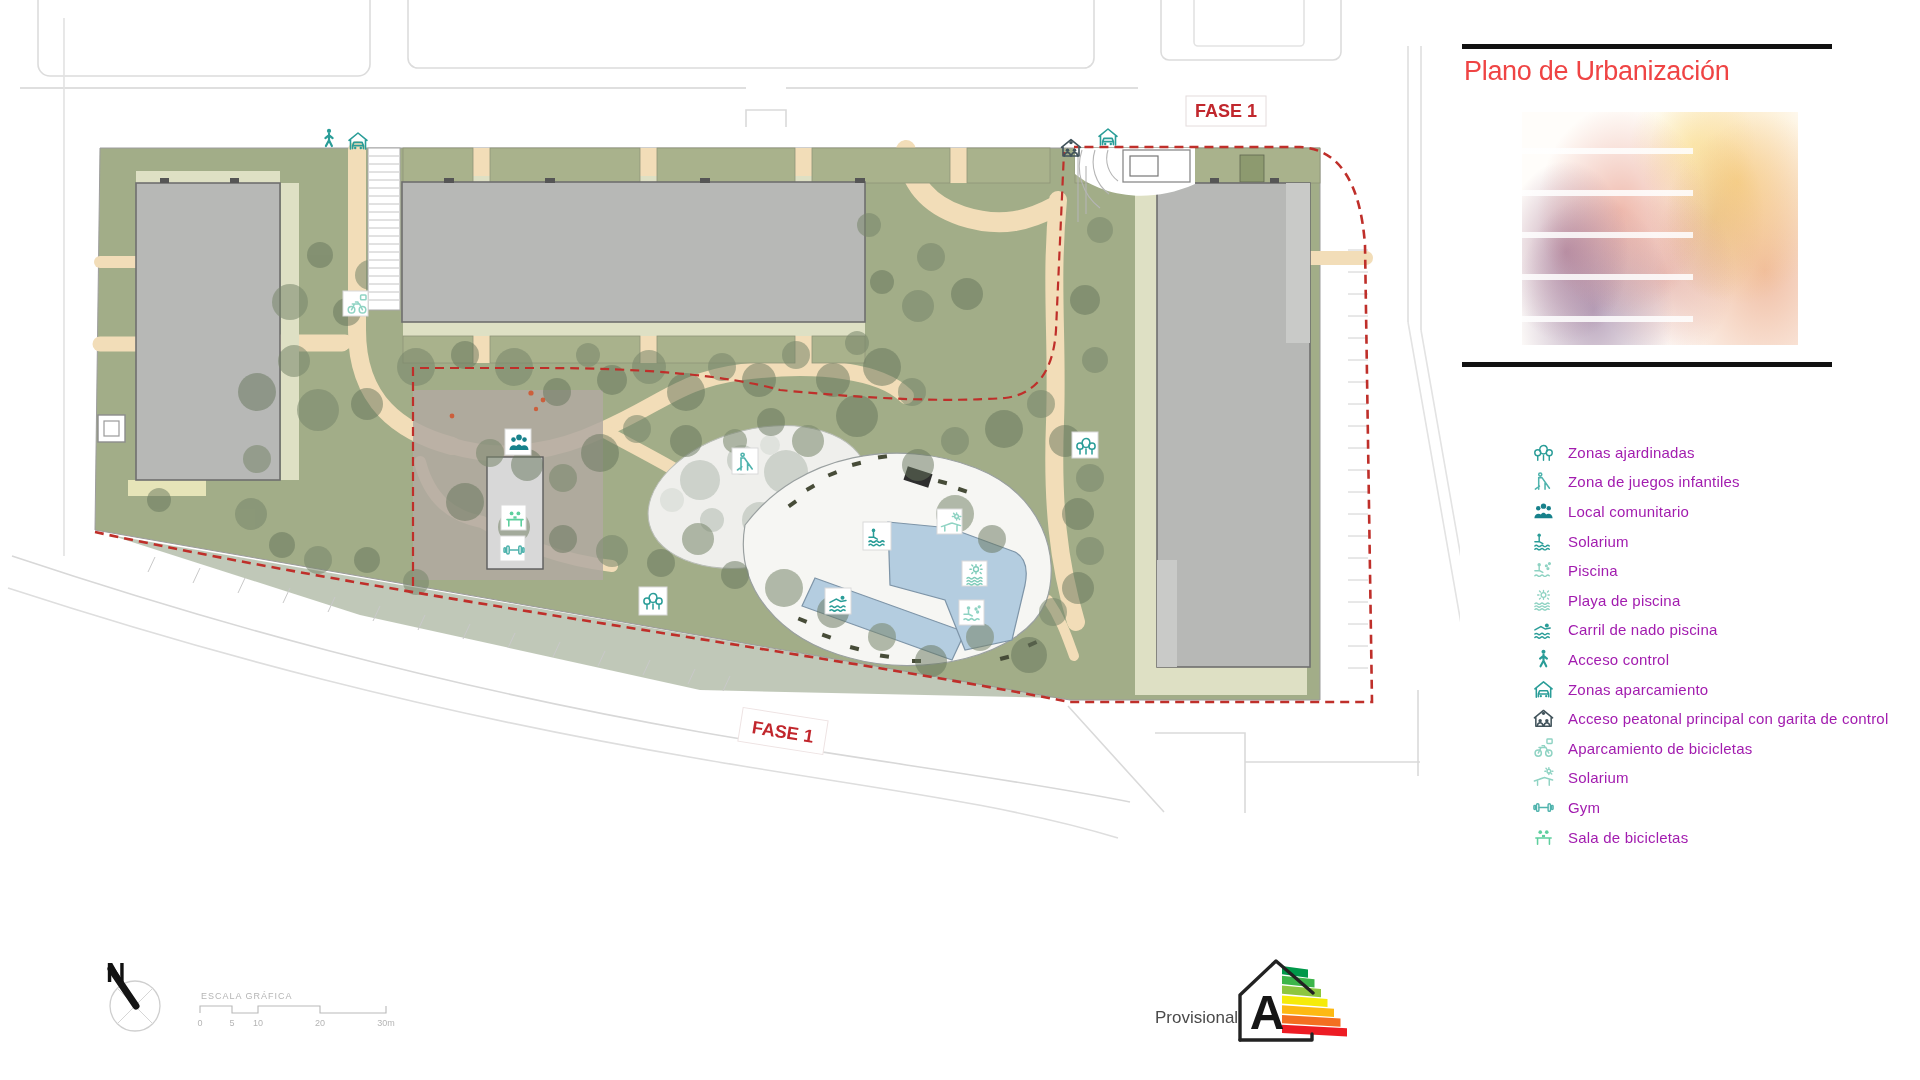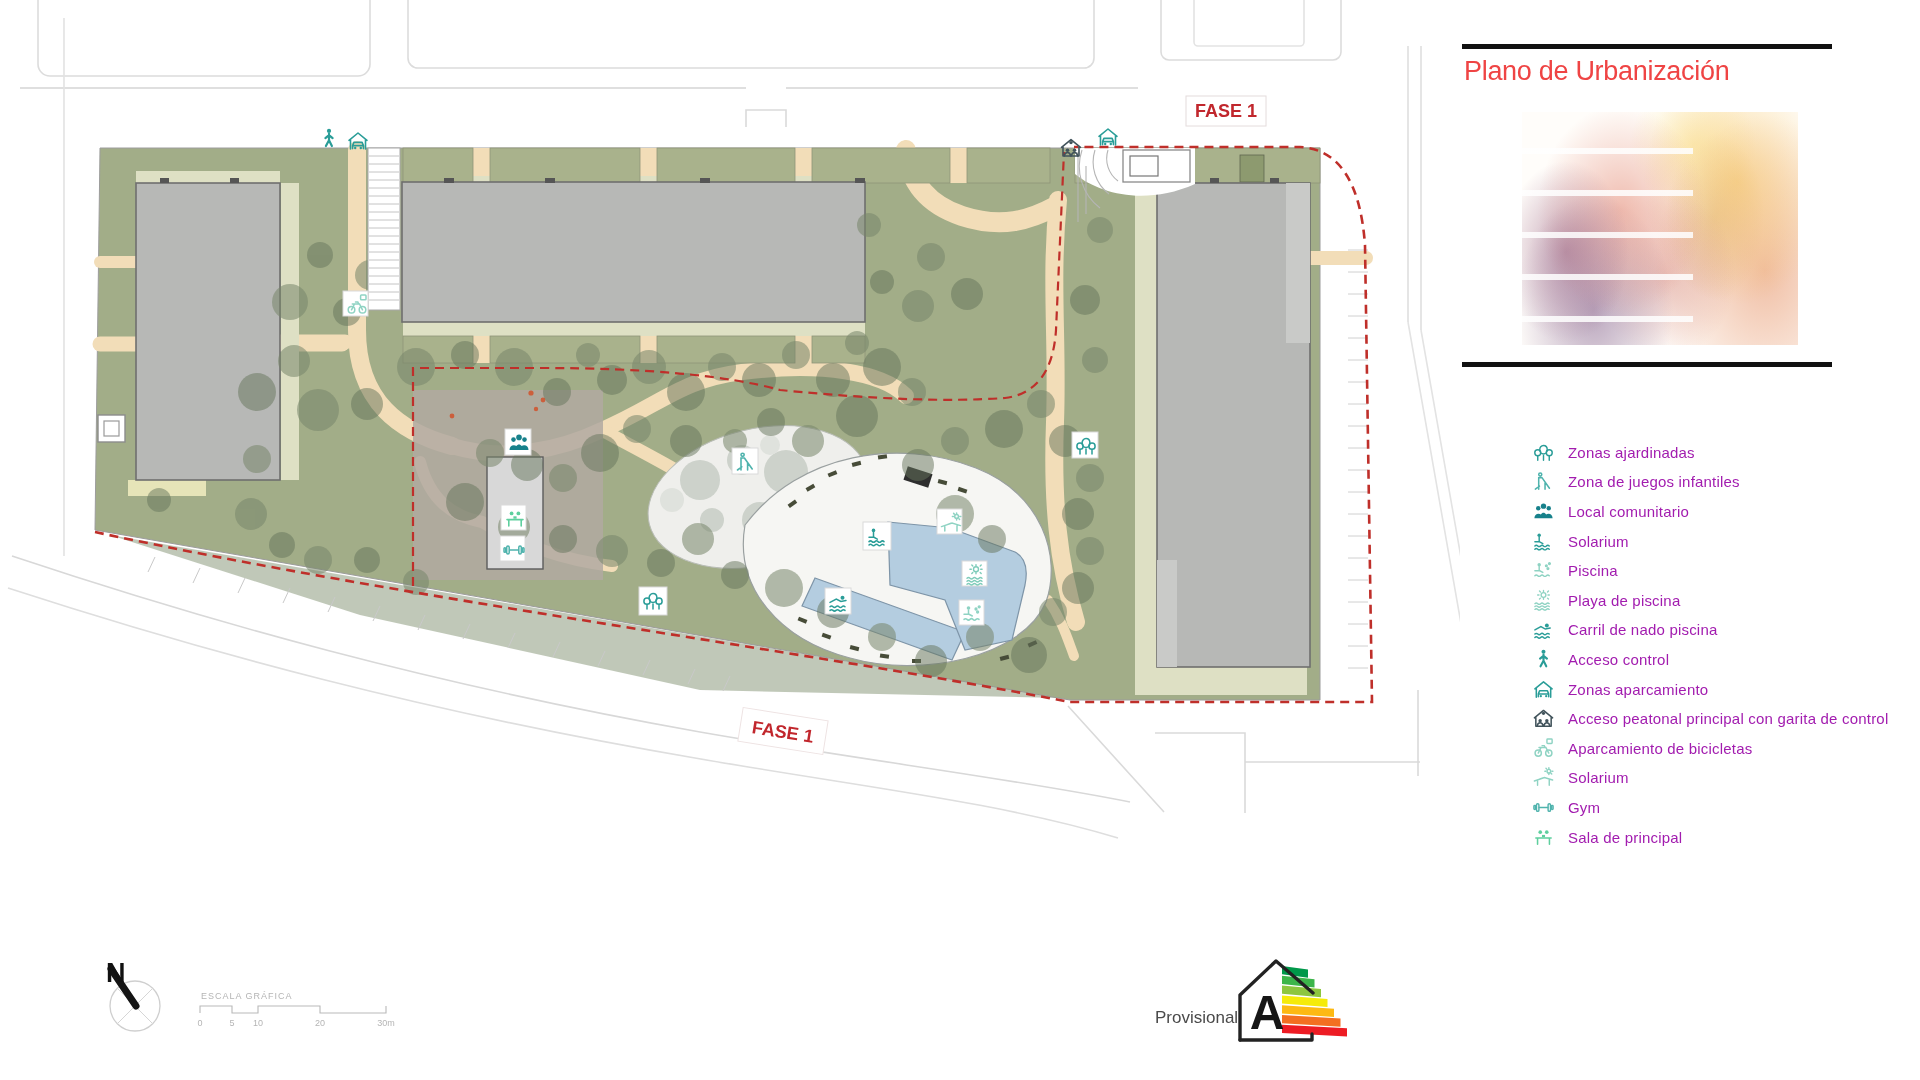--- a/index.html
+++ b/index.html
@@ -615,18 +615,18 @@
     <div class="legend-row">
       <svg class="ic-teal2" viewBox="0 0 24 24">
             <use href="#sym-gym"></use>
           </svg>
       <span class="legend-label">Gym</span>
         </div>
     <div class="legend-row">
       <svg class="ic-mint" viewBox="0 0 24 24">
             <use href="#sym-cowork"></use>
           </svg>
-      <span class="legend-label">Sala de principal</span>
+      <span class="legend-label">Sala de bicicletas</span>
         </div>
   </div>
 </div>
 
 </div>
 
 </body></html>

